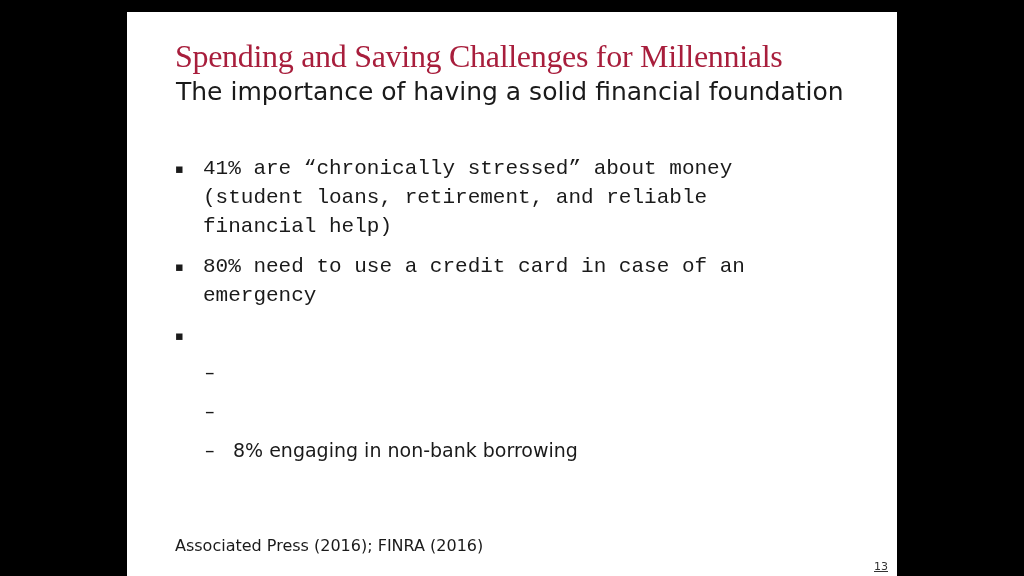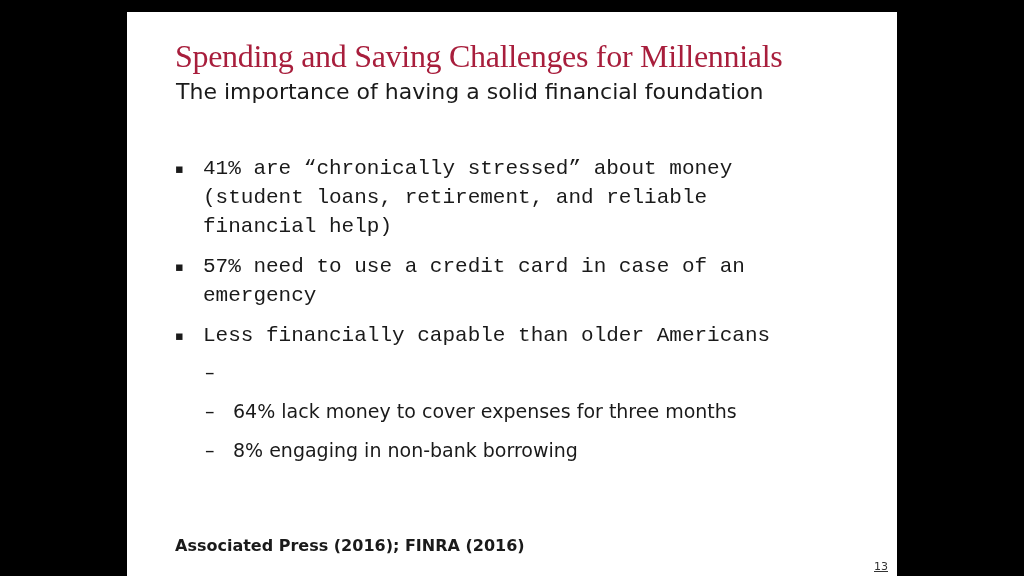--- a/index.html
+++ b/index.html
@@ -29,21 +29,21 @@
     margin: 26px 0 0 0;
     font-family: "Liberation Serif", serif;
     font-weight: normal;
     font-size: 32px;
     line-height: 36px;
     letter-spacing: -0.3px;
     color: #A81E3C;
   }
   .subtitle {
     margin: 6px 0 0 1px;
-    font-size: 22px;
+    font-size: 25px;
     line-height: 24px;
     color: #1a1a1a;
   }
   .bullets {
     margin-top: 50px;
     width: 620px;
   }
   .bullet {
     display: flex;
     align-items: flex-start;
@@ -75,21 +75,20 @@
     line-height: 22px;
   }
   .footer {
     position: absolute;
     left: 48px;
     top: 524px;
     margin: 0;
     font-size: 16px;
     line-height: 20px;
     color: #1a1a1a;
-    font-weight: bold;
   }
   .page-number {
     position: absolute;
     right: 9px;
     top: 548px;
     font-size: 11px;
     line-height: 13px;
     color: #333333;
     text-decoration: underline;
   }
@@ -105,35 +104,33 @@
 
   <div class="bullets">
 
     <div class="bullet">
       <span class="marker">▪</span>
       <span class="btext">41% are “chronically stressed” about money (student loans, retirement, and reliable financial help)</span>
     </div>
 
     <div class="bullet">
       <span class="marker">▪</span>
-      <span class="btext">57% need to use a credit card in case of an emergency</span>
+      <span class="btext">80% need to use a credit card in case of an emergency</span>
     </div>
 
     <div class="bullet">
       <span class="marker">▪</span>
-      <span class="btext">Less financially capable than older Americans</span>
     </div>
 
     <div class="subbullet">
       <span class="submarker">–</span>
     </div>
 
     <div class="subbullet">
       <span class="submarker">–</span>
-      <span class="btext">64% lack money to cover expenses for three months</span>
     </div>
 
     <div class="subbullet">
       <span class="submarker">–</span>
       <span class="btext">8% engaging in non-bank borrowing</span>
     </div>
 
   </div>
 
   <p class="footer">Associated Press (2016); FINRA (2016)</p>

